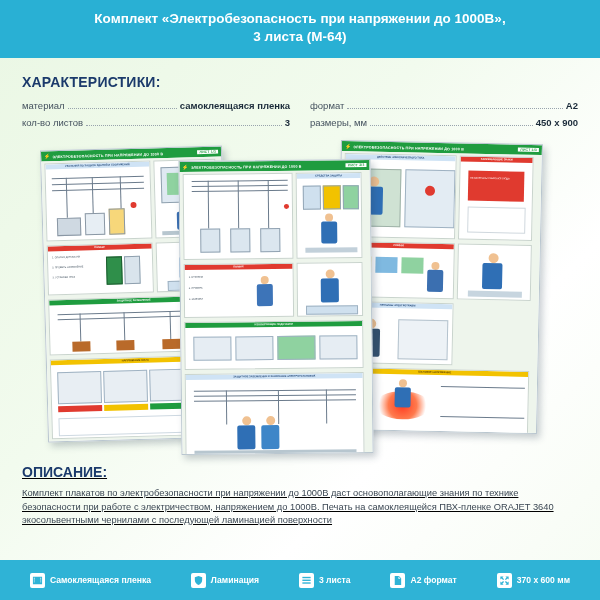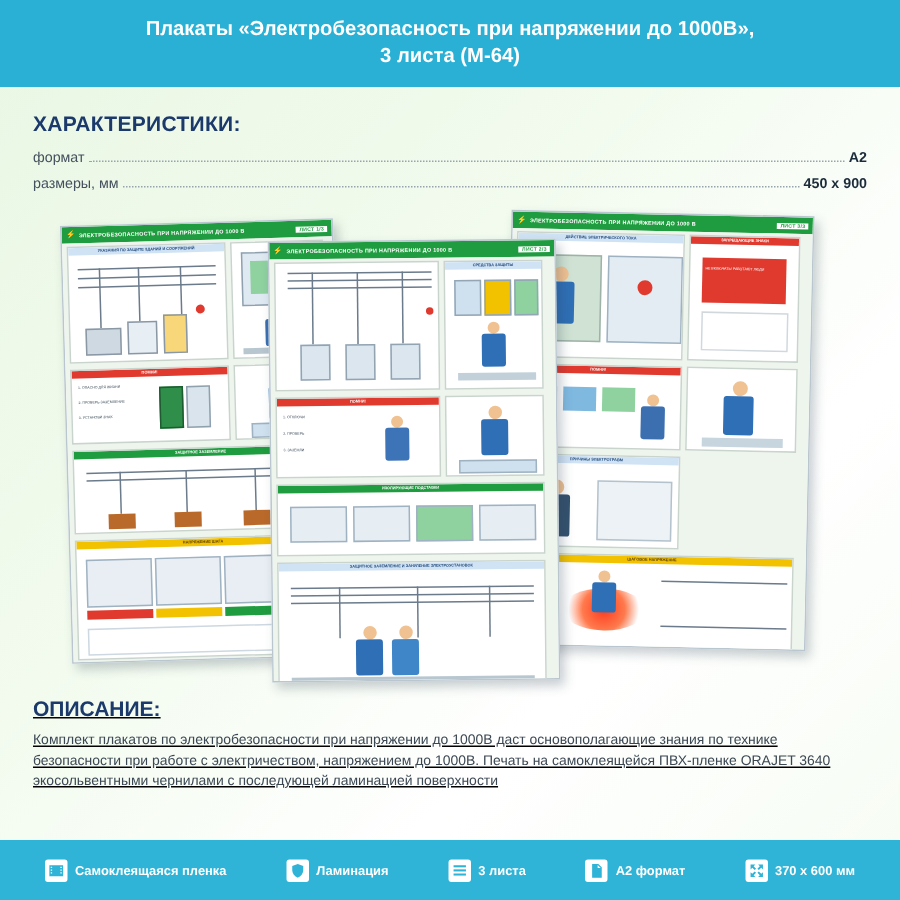--- a/index.html
+++ b/index.html
@@ -169,27 +169,39 @@
     flex:0 0 auto;
   }
   .f-ico svg{display:block;}
 </style>
 </head>
 <body>
 
 <div class="page">
 
   <div class="header">
-    <div class="t1">Плакаты «Электробезопасность при напряжении до 1000В»,</div>
+    <div class="t1">Комплект «Электробезопасность при напряжении до 1000В»,</div>
     <div class="t1">3 листа (М-64)</div>
   </div>
 
   <div class="chars">
     <h2>ХАРАКТЕРИСТИКИ:</h2>
     <div class="specs">
+      <div class="spec-col">
+        <div class="spec-row">
+          <span class="k">материал</span>
+          <span class="dots"></span>
+          <span class="v">самоклеящаяся пленка</span>
+        </div>
+        <div class="spec-row">
+          <span class="k">кол-во листов</span>
+          <span class="dots"></span>
+          <span class="v">3</span>
+        </div>
+      </div>
       <div class="spec-col">
         <div class="spec-row">
           <span class="k">формат</span>
           <span class="dots"></span>
           <span class="v">А2</span>
         </div>
         <div class="spec-row">
           <span class="k">размеры, мм</span>
           <span class="dots"></span>
           <span class="v">450 х 900</span>

